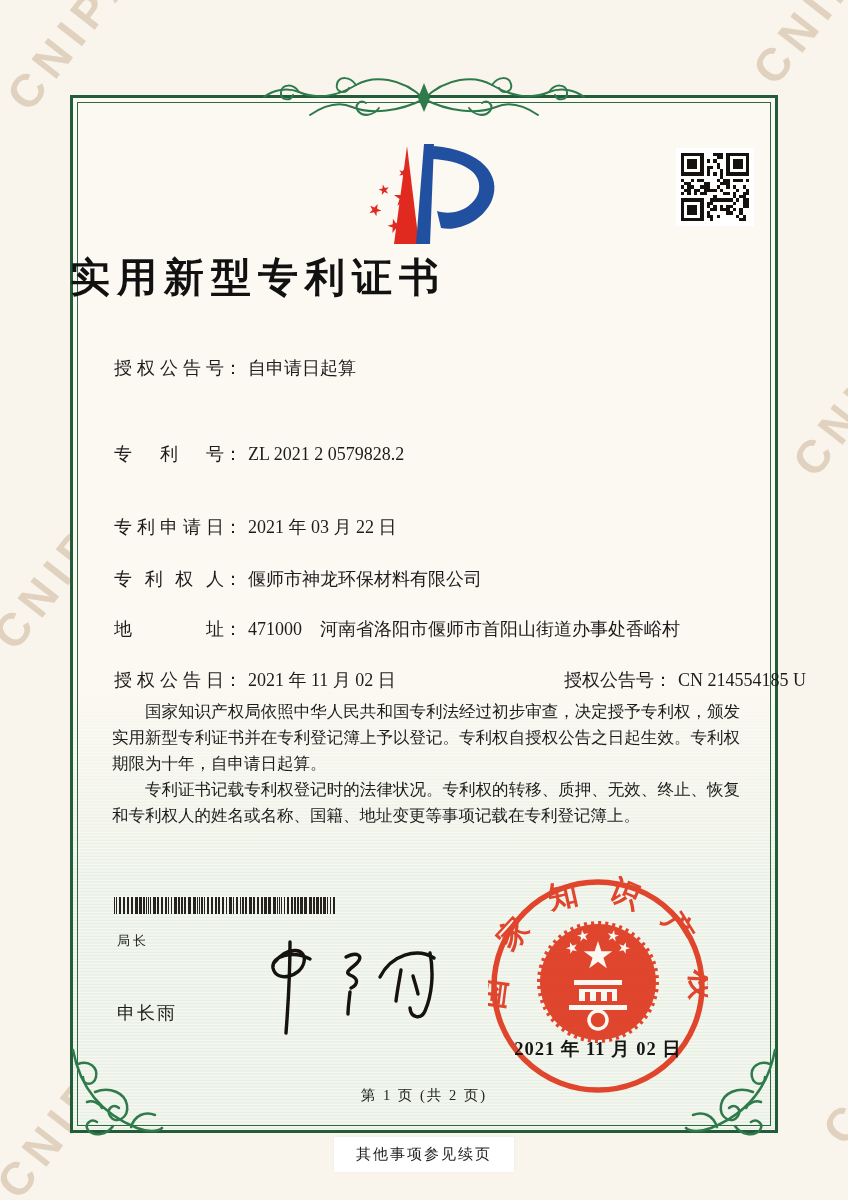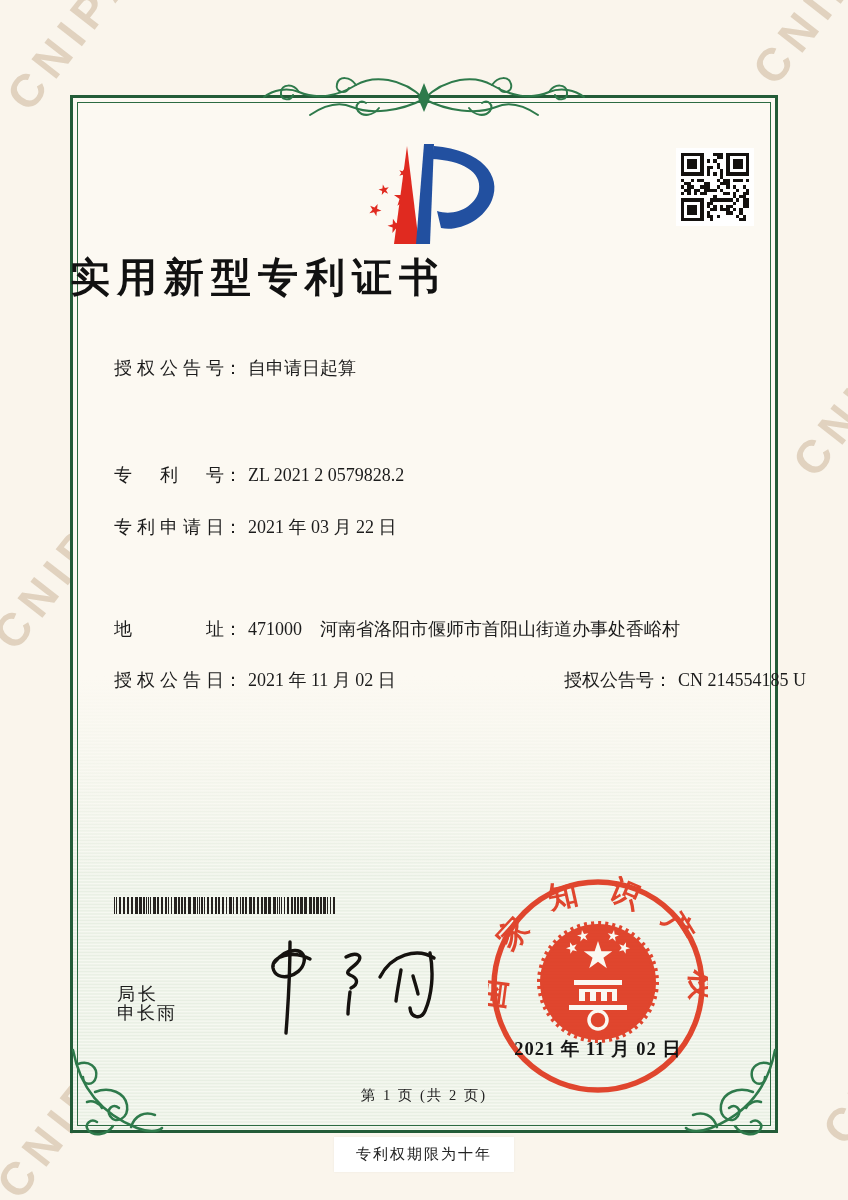--- a/index.html
+++ b/index.html
@@ -45,21 +45,21 @@
   .flabel{display:inline-block;width:110px;text-align:justify;text-align-last:justify;vertical-align:top;}
   .colon{margin-right:6px;}
   .grant-no{position:absolute;left:450px;top:0;text-align:right;}
   .body-text{
     position:absolute;left:112px;top:699px;width:628px;
     font-size:16.5px;line-height:26px;text-align:justify;
   }
   .body-text p{margin:0;text-indent:2em;}
   .barcode{position:absolute;left:114px;top:897px;width:224px;height:17px;}
   .barcode div{position:absolute;top:0;height:17px;background:#25221f;}
-  .officer-title{position:absolute;left:117px;top:982px;font-size:18px;letter-spacing:3px;}
+  .officer-title{position:absolute;left:117px;top:932px;font-size:13px;letter-spacing:3px;}
   .officer-name{position:absolute;left:117px;top:1001px;font-size:18px;letter-spacing:2px;}
   .signature{position:absolute;left:230px;top:935px;}
   .seal{position:absolute;left:488px;top:876px;width:220px;height:220px;opacity:.93;}
   .seal-date{
     position:absolute;left:494px;top:1036px;width:208px;text-align:center;
     font-size:18.5px;font-weight:bold;color:#151515;letter-spacing:1px;white-space:nowrap;
   }
   .page-no{position:absolute;left:70px;top:1086px;width:708px;text-align:center;font-size:14.5px;letter-spacing:2px;color:#222;}
   .note-box{
     position:absolute;left:50%;top:1137px;transform:translateX(-50%);
@@ -579,34 +579,41 @@
         <div class="on"></div>
         <div></div>
       </div>
   </div>
 
   <div class="doc-title">实用新型专利证书</div>
 
   <div class="row" style="top:356px">
     <span class="flabel">授权公告号</span><span class="colon">：</span><span>自申请日起算</span>
   </div>
-  <div class="row" style="top:463px">
+  <div class="row" style="top:442px">
     <span class="flabel">专利号</span><span class="colon">：</span><span>ZL 2021 2 0579828.2</span>
   </div>
   <div class="row" style="top:515px">
     <span class="flabel">专利申请日</span><span class="colon">：</span><span>2021 年 03 月 22 日</span>
+  </div>
+  <div class="row" style="top:567px">
+    <span class="flabel">专利权人</span><span class="colon">：</span><span>偃师市神龙环保材料有限公司</span>
   </div>
   <div class="row" style="top:617px">
     <span class="flabel">地址</span><span class="colon">：</span><span>471000　河南省洛阳市偃师市首阳山街道办事处香峪村</span>
   </div>
   <div class="row" style="top:668px;width:628px">
     <span class="flabel">授权公告日</span><span class="colon">：</span><span>2021 年 11 月 02 日</span>
     <span class="grant-no"><span>授权公告号</span><span class="colon">：</span><span>CN 214554185 U</span></span>
   </div>
 
+  <div class="body-text">
+    <p>国家知识产权局依照中华人民共和国专利法经过初步审查，决定授予专利权，颁发实用新型专利证书并在专利登记簿上予以登记。专利权自授权公告之日起生效。专利权期限为十年，自申请日起算。</p>
+    <p>专利证书记载专利权登记时的法律状况。专利权的转移、质押、无效、终止、恢复和专利权人的姓名或名称、国籍、地址变更等事项记载在专利登记簿上。</p>
+  </div>
 
   <div class="barcode">
       <div style="left: 0px; width: 1px;"></div>
       <div style="left: 2px; width: 1px;"></div>
       <div style="left: 5px; width: 2px;"></div>
       <div style="left: 9px; width: 2px;"></div>
       <div style="left: 13px; width: 2px;"></div>
       <div style="left: 17px; width: 2px;"></div>
       <div style="left: 21px; width: 3px;"></div>
       <div style="left: 25px; width: 3px;"></div>
@@ -708,15 +715,15 @@
         <rect x="97" y="116" width="5" height="9"></rect>
         <rect x="108" y="116" width="5" height="9"></rect>
         <rect x="119" y="116" width="5" height="9"></rect>
       </g>
       <circle cx="110" cy="144" r="9" fill="none" stroke="#fcf9f2" stroke-width="3.5"></circle>
     </g>
   </svg>
   <div class="seal-date">2021 年 11 月 02 日</div>
 
   <div class="page-no">第 1 页 (共 2 页)</div>
-  <div class="note-box">专利权期限为十年</div>
+  <div class="note-box">其他事项参见续页</div>
 
 </div>
 
 </body></html>

